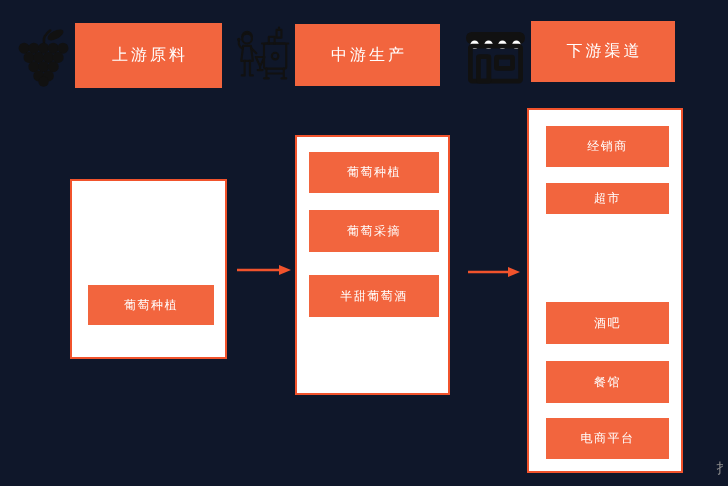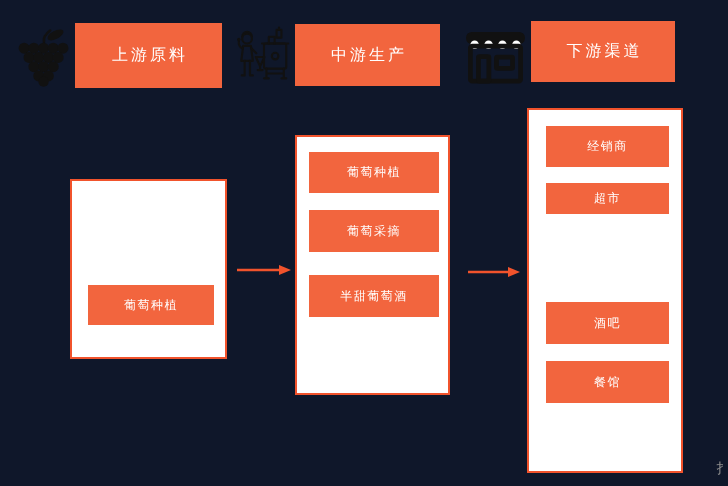--- a/index.html
+++ b/index.html
@@ -108,17 +108,18 @@
   <svg class="arrow" style="left:467px;top:264px" width="54" height="16" viewBox="0 0 54 16">
     <line x1="1" y1="8" x2="42" y2="8"></line>
     <polygon points="41,3 53,8 41,13"></polygon>
   </svg>
 
   <div class="group-box" style="left:527px;top:108px;width:156px;height:365px">
     <div class="node" style="left:17px;top:16px;width:123px;height:41px">经销商</div>
     <div class="node" style="left:17px;top:73px;width:123px;height:31px">超市</div>
     <div class="node" style="left:17px;top:251px;width:123px;height:42px">餐馆</div>
     <div class="node" style="left:17px;top:192px;width:123px;height:42px">酒吧</div>
+    <div class="node" style="left:17px;top:308px;width:123px;height:41px">电商平台</div>
   </div>
 
   <span class="corner-fragment" style="left:716px;top:460px">扌</span>
 
 </div>
 
 </body></html>

